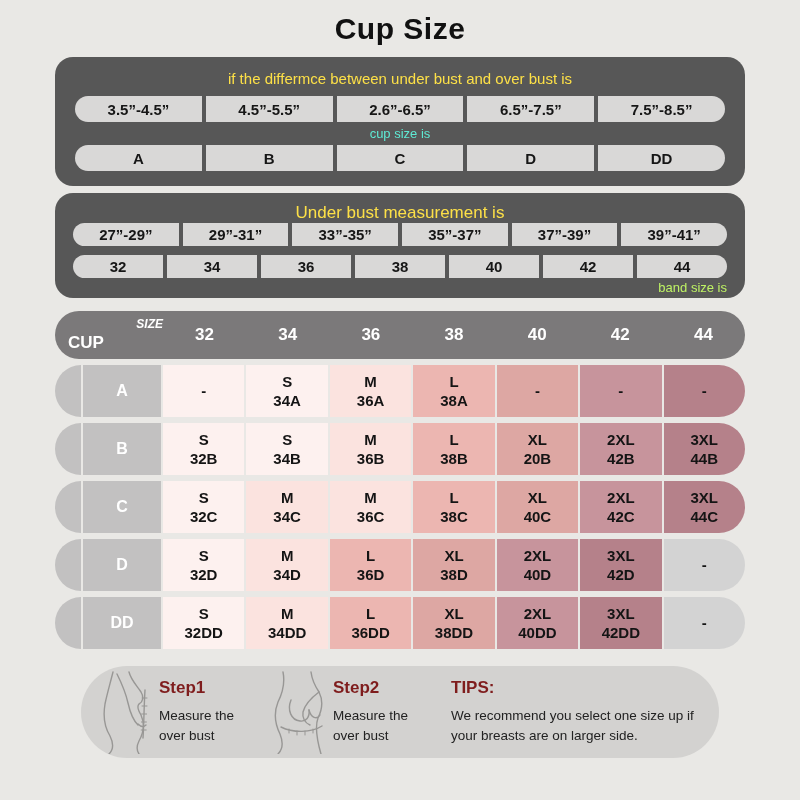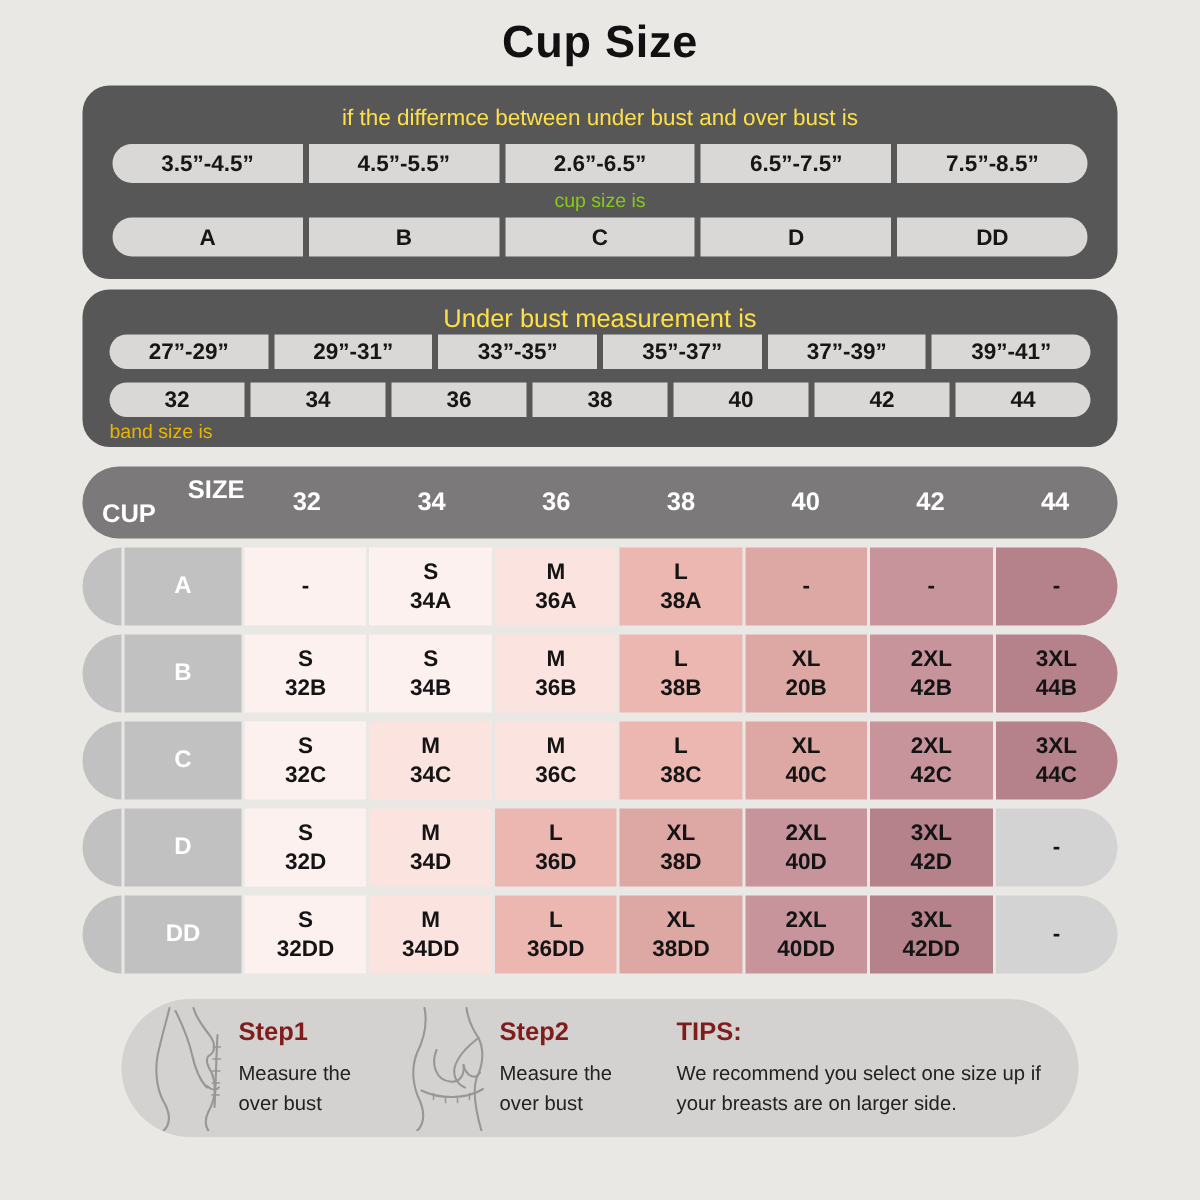--- a/index.html
+++ b/index.html
@@ -29,35 +29,35 @@
   .cellrow .cell{
     flex:1; background:var(--light-cell); height:26px;
     display:flex; align-items:center; justify-content:center;
     font-weight:bold; font-size:15px; color:#161616;
   }
   .cellrow .cell:first-child{ border-radius:13px 0 0 13px; }
   .cellrow .cell:last-child{ border-radius:0 13px 13px 0; }
   .band-box .cellrow .cell{ height:23px; }
   .band-box .cellrow .cell:first-child{ border-radius:16px 0 0 16px; }
   .band-box .cellrow .cell:last-child{ border-radius:0 16px 16px 0; }
-  .mid-label{ color:#84cc16; text-align:center; font-size:13px; margin:4px 0; }
+  .mid-label{ color:#5eead4; text-align:center; font-size:13px; margin:4px 0; }
   .band-row2{ margin-top:9px; }
-  .band-footer{ color:#eab308; text-align:left; font-size:13px; margin-top:2px; }
+  .band-footer{ color:#bef264; text-align:right; font-size:13px; margin-top:2px; }
   .band-title{ text-align:center; font-size:16px; color:#1e1e1e; margin-top:21px; }
   .band-box{ margin-top:7px; padding:6px 18px 3px; }
 
   
   .matrix{ width:690px; margin:13px auto 0; }
   .m-header{
     background:var(--m-header); border-radius:24px; height:48px;
     display:grid; grid-template-columns:108px repeat(7,1fr);
     color:#fff; font-weight:bold;
   }
   .m-corner{ position:relative; }
-  .corner-top{ position:absolute; top:6px; right:0; font-size:17px; }
+  .corner-top{ position:absolute; top:6px; right:0; font-size:12px;font-style:italic; }
   .corner-bottom{ position:absolute; bottom:6px; left:13px; font-size:17px; }
   .m-colnum{ display:flex; align-items:center; justify-content:center; font-size:17px; }
   .m-row{
     display:grid; grid-template-columns:26px 78px repeat(7,1fr);
     column-gap:2px; height:52px; margin-top:6px;
   }
   .m-cap{ background:var(--row-label); border-radius:26px 0 0 26px; }
   .m-label{
     background:var(--row-label); color:#fff; font-weight:bold; font-size:16px;
     display:flex; align-items:center; justify-content:center;

